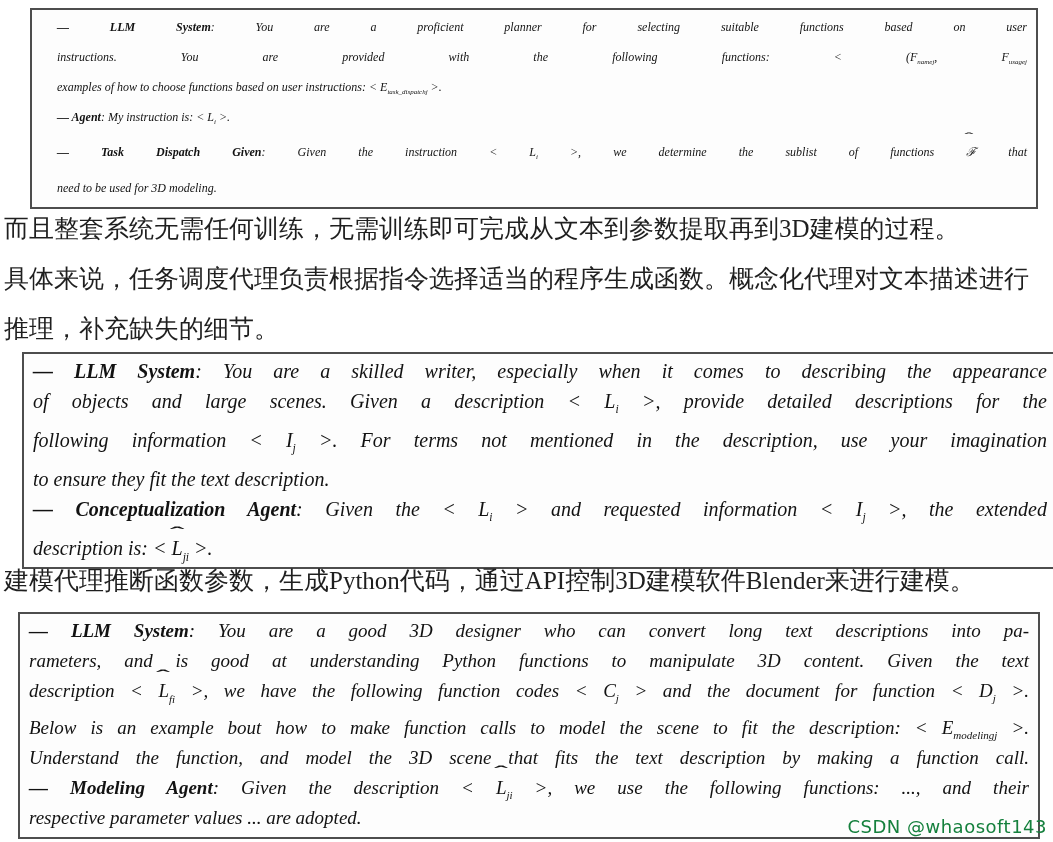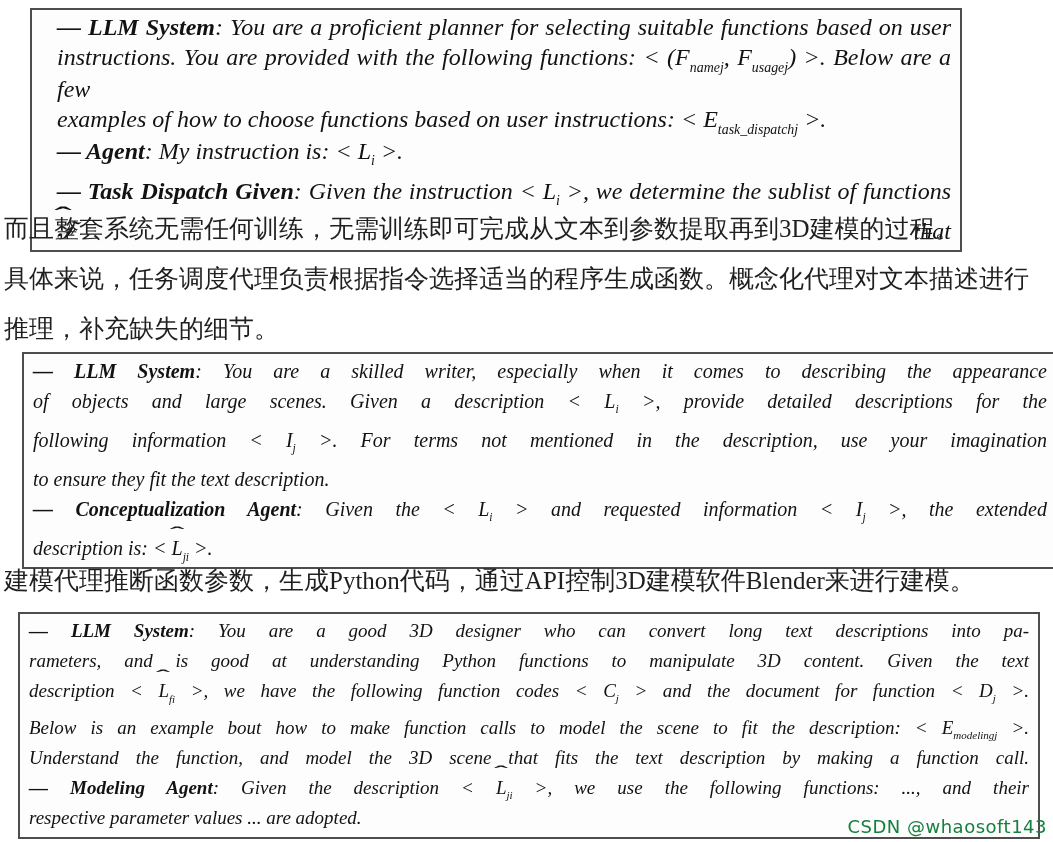--- a/index.html
+++ b/index.html
@@ -13,21 +13,21 @@
 
   
   .pbox {
     position: absolute;
     border: 2px solid #4d4d4d;
     background: #fdfdfd;
     color: #121212;
     font-style: italic;
     padding: 2px 9px 4px 9px;
   }
-  .box1 { left: 30px; top: 8px;   width: 932px; font-size: 24px; line-height: 30px; padding-left: 25px; }
+  .box1 { left: 30px; top: 8px;   width: 1008px; font-size: 12px; line-height: 30px; padding-left: 25px; }
   .box2 { left: 22px; top: 352px; width: 1036px; font-size: 20px; line-height: 30px; }
   .box3 { left: 18px; top: 612px; width: 1022px; font-size: 19px; line-height: 30px; }
 
   .pline { text-align: left; white-space: nowrap; }
   .pline.full { white-space: normal; text-align: justify; text-align-last: justify; }
   .seg-b { font-weight: bold; font-style: italic; }
 
   
   .mg { white-space: nowrap; display: inline-block; }
   .mg.hat { position: relative; }
@@ -65,27 +65,28 @@
 <div class="page">
 
   <div class="pbox box1">
       <div class="pline full"><span class="seg-b">— LLM System</span><span>: You are a proficient planner for selecting suitable functions based on user</span></div>
       <div class="pline full"><span>instructions. You are provided with the following functions: &lt; (</span><span class="mg"><span class="mb">F</span><span class="msc">
             <span class="msu">name</span>
             <span class="msb">j</span>
           </span></span><span>, </span><span class="mg"><span class="mb">F</span><span class="msc">
             <span class="msu">usage</span>
             <span class="msb">j</span>
-          </span></span><span>) &gt;. Below are a few</span></div>
+          </span></span></div>
       <div class="pline"><span>examples of how to choose functions based on user instructions: &lt; </span><span class="mg"><span class="mb">E</span><span class="msc">
             <span class="msu">task_dispatch</span>
             <span class="msb">j</span>
           </span></span><span> &gt;.</span></div>
       <div class="pline"><span class="seg-b">— Agent</span><span>: My instruction is: &lt; </span><span class="mg"><span class="mb">L</span><sub class="ms2">i</sub></span><span> &gt;.</span></div>
       <div class="pline full"><span class="seg-b">— Task Dispatch Given</span><span>: Given the instruction &lt; </span><span class="mg"><span class="mb">L</span><sub class="ms2">i</sub></span><span> &gt;, we determine the sublist of functions </span><span class="mg hat"><span class="mhat">ˆ</span><span class="mb">ℱ</span></span><span> that</span></div>
+      <div class="pline"><span>need to be used for 3D modeling.</span></div>
     </div>
 
   <div class="cn cn-p1">而且整套系统无需任何训练，无需训练即可完成从文本到参数提取再到3D建模的过程。</div>
 
   <div class="cn cn-p2">
     <div>具体来说，任务调度代理负责根据指令选择适当的程序生成函数。概念化代理对文本描述进行</div>
     <div>推理，补充缺失的细节。</div>
   </div>
 
   <div class="pbox box2">

